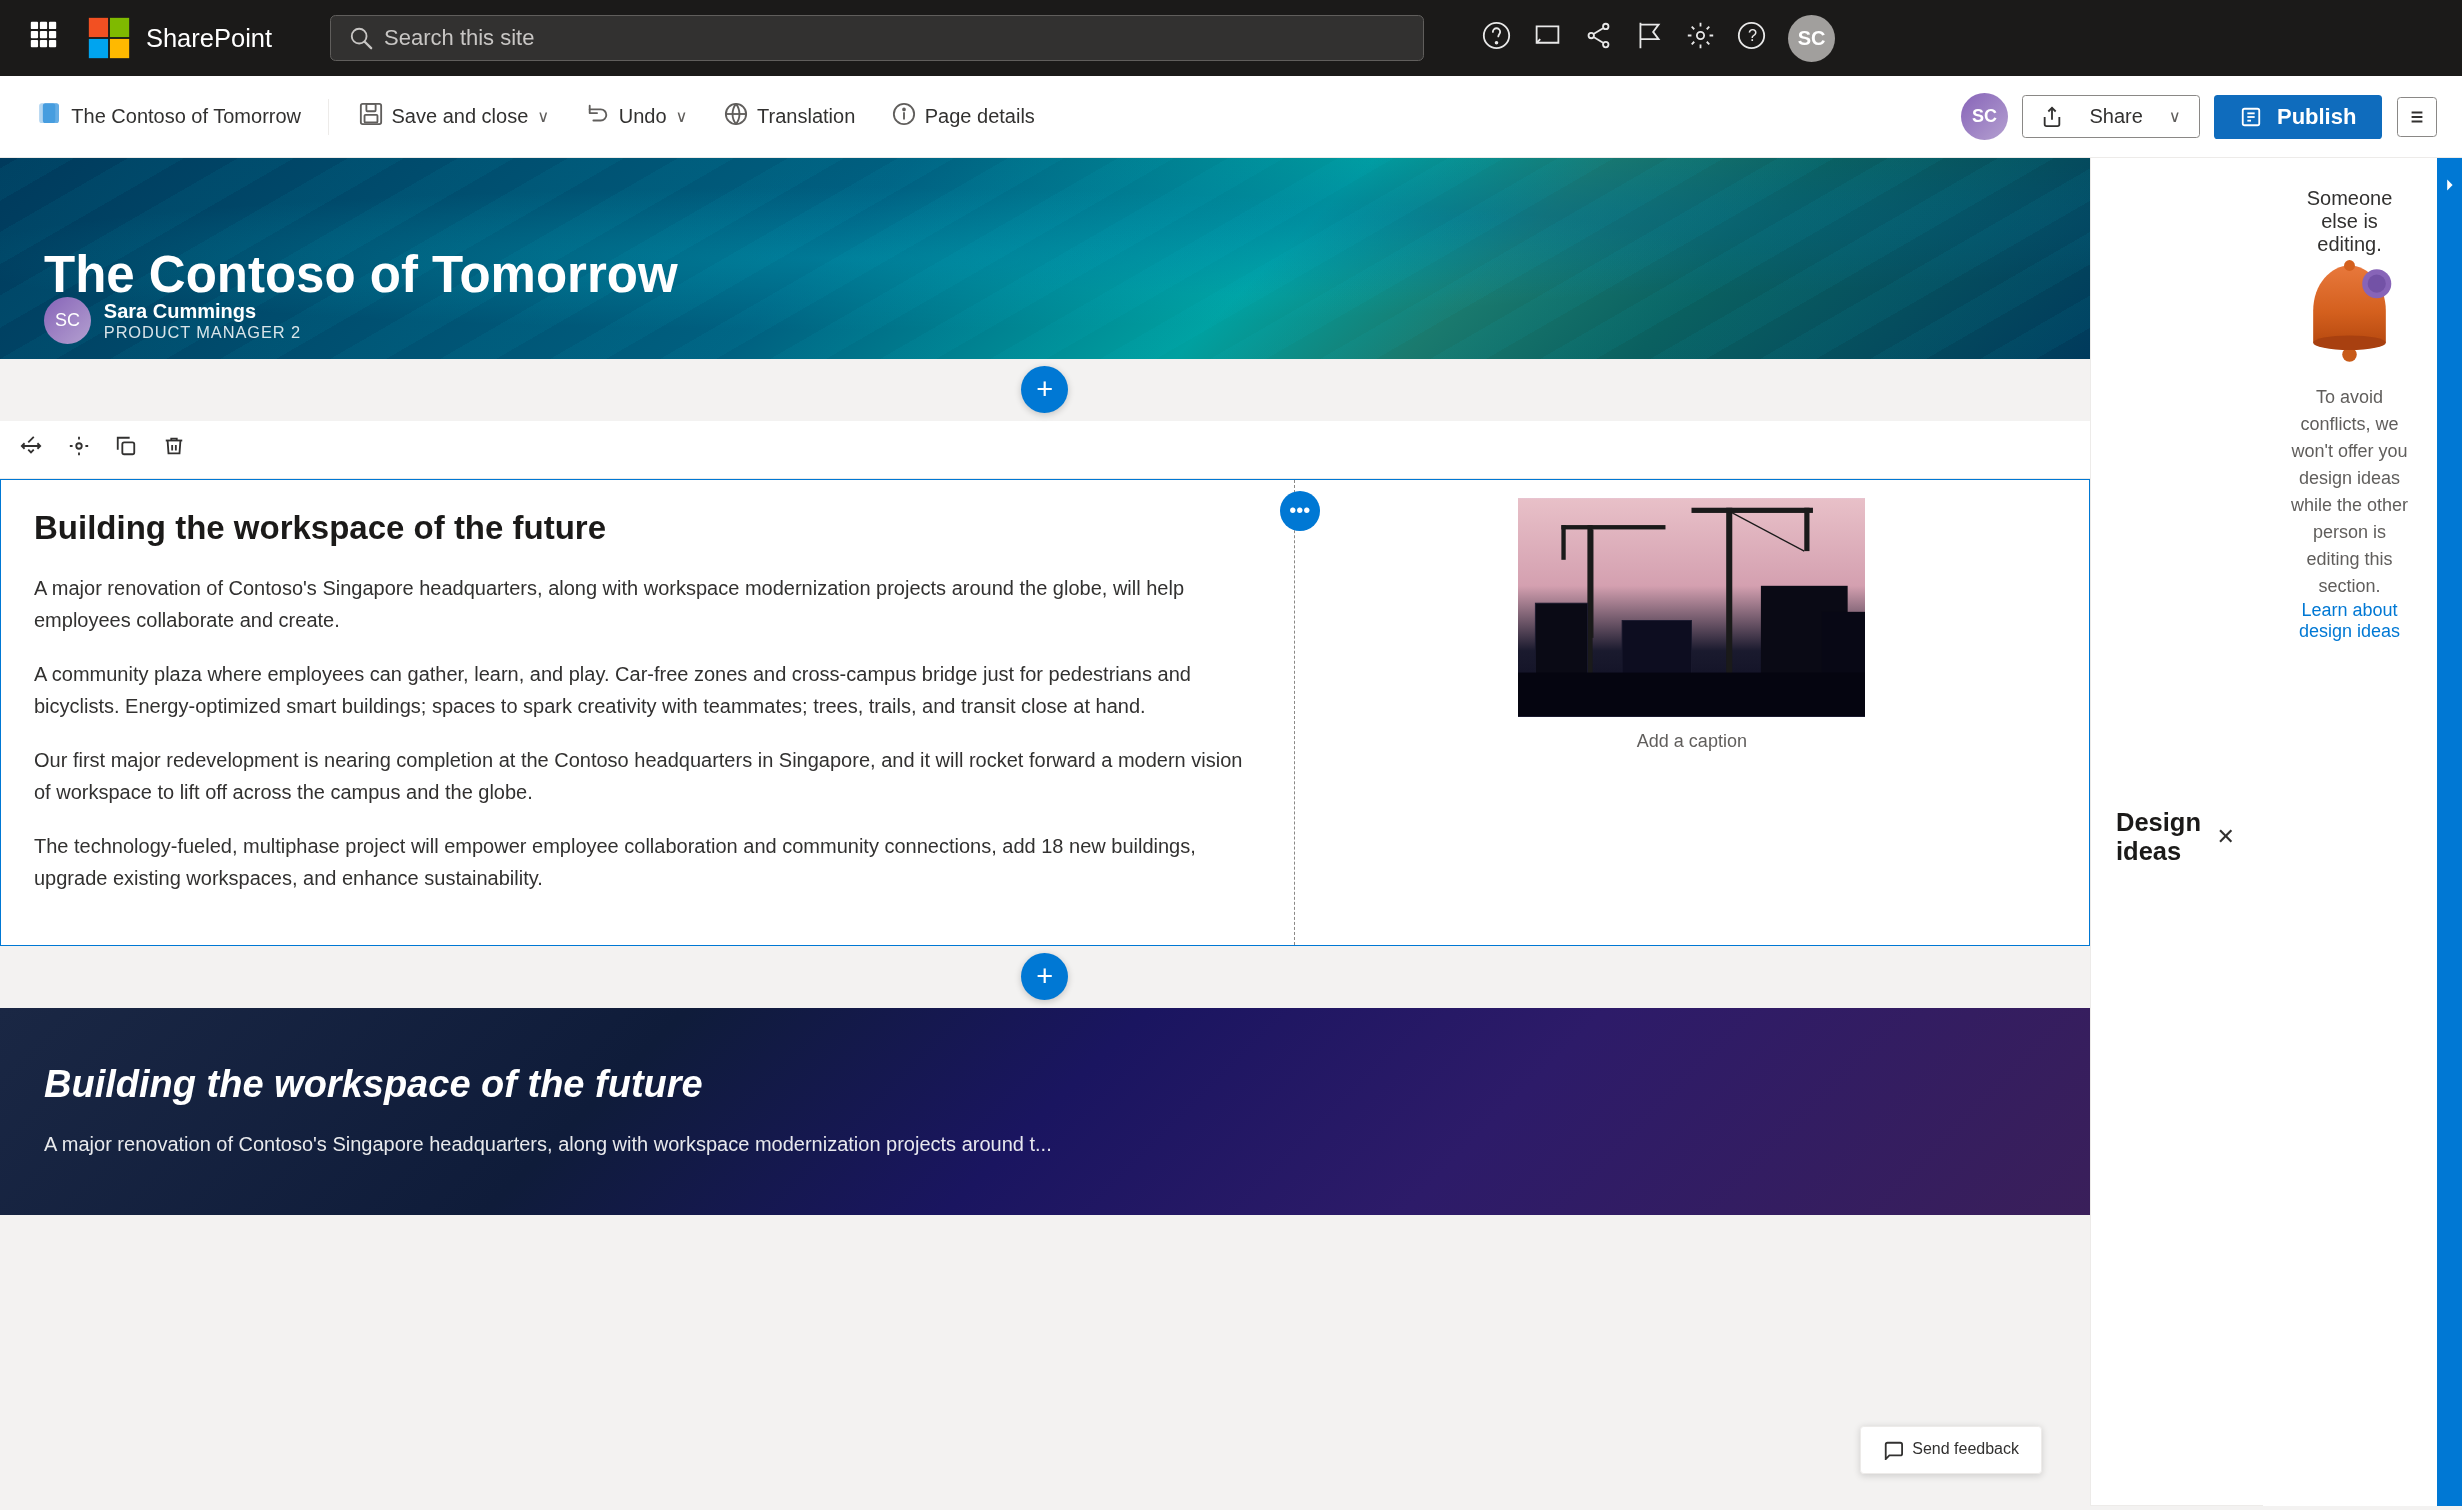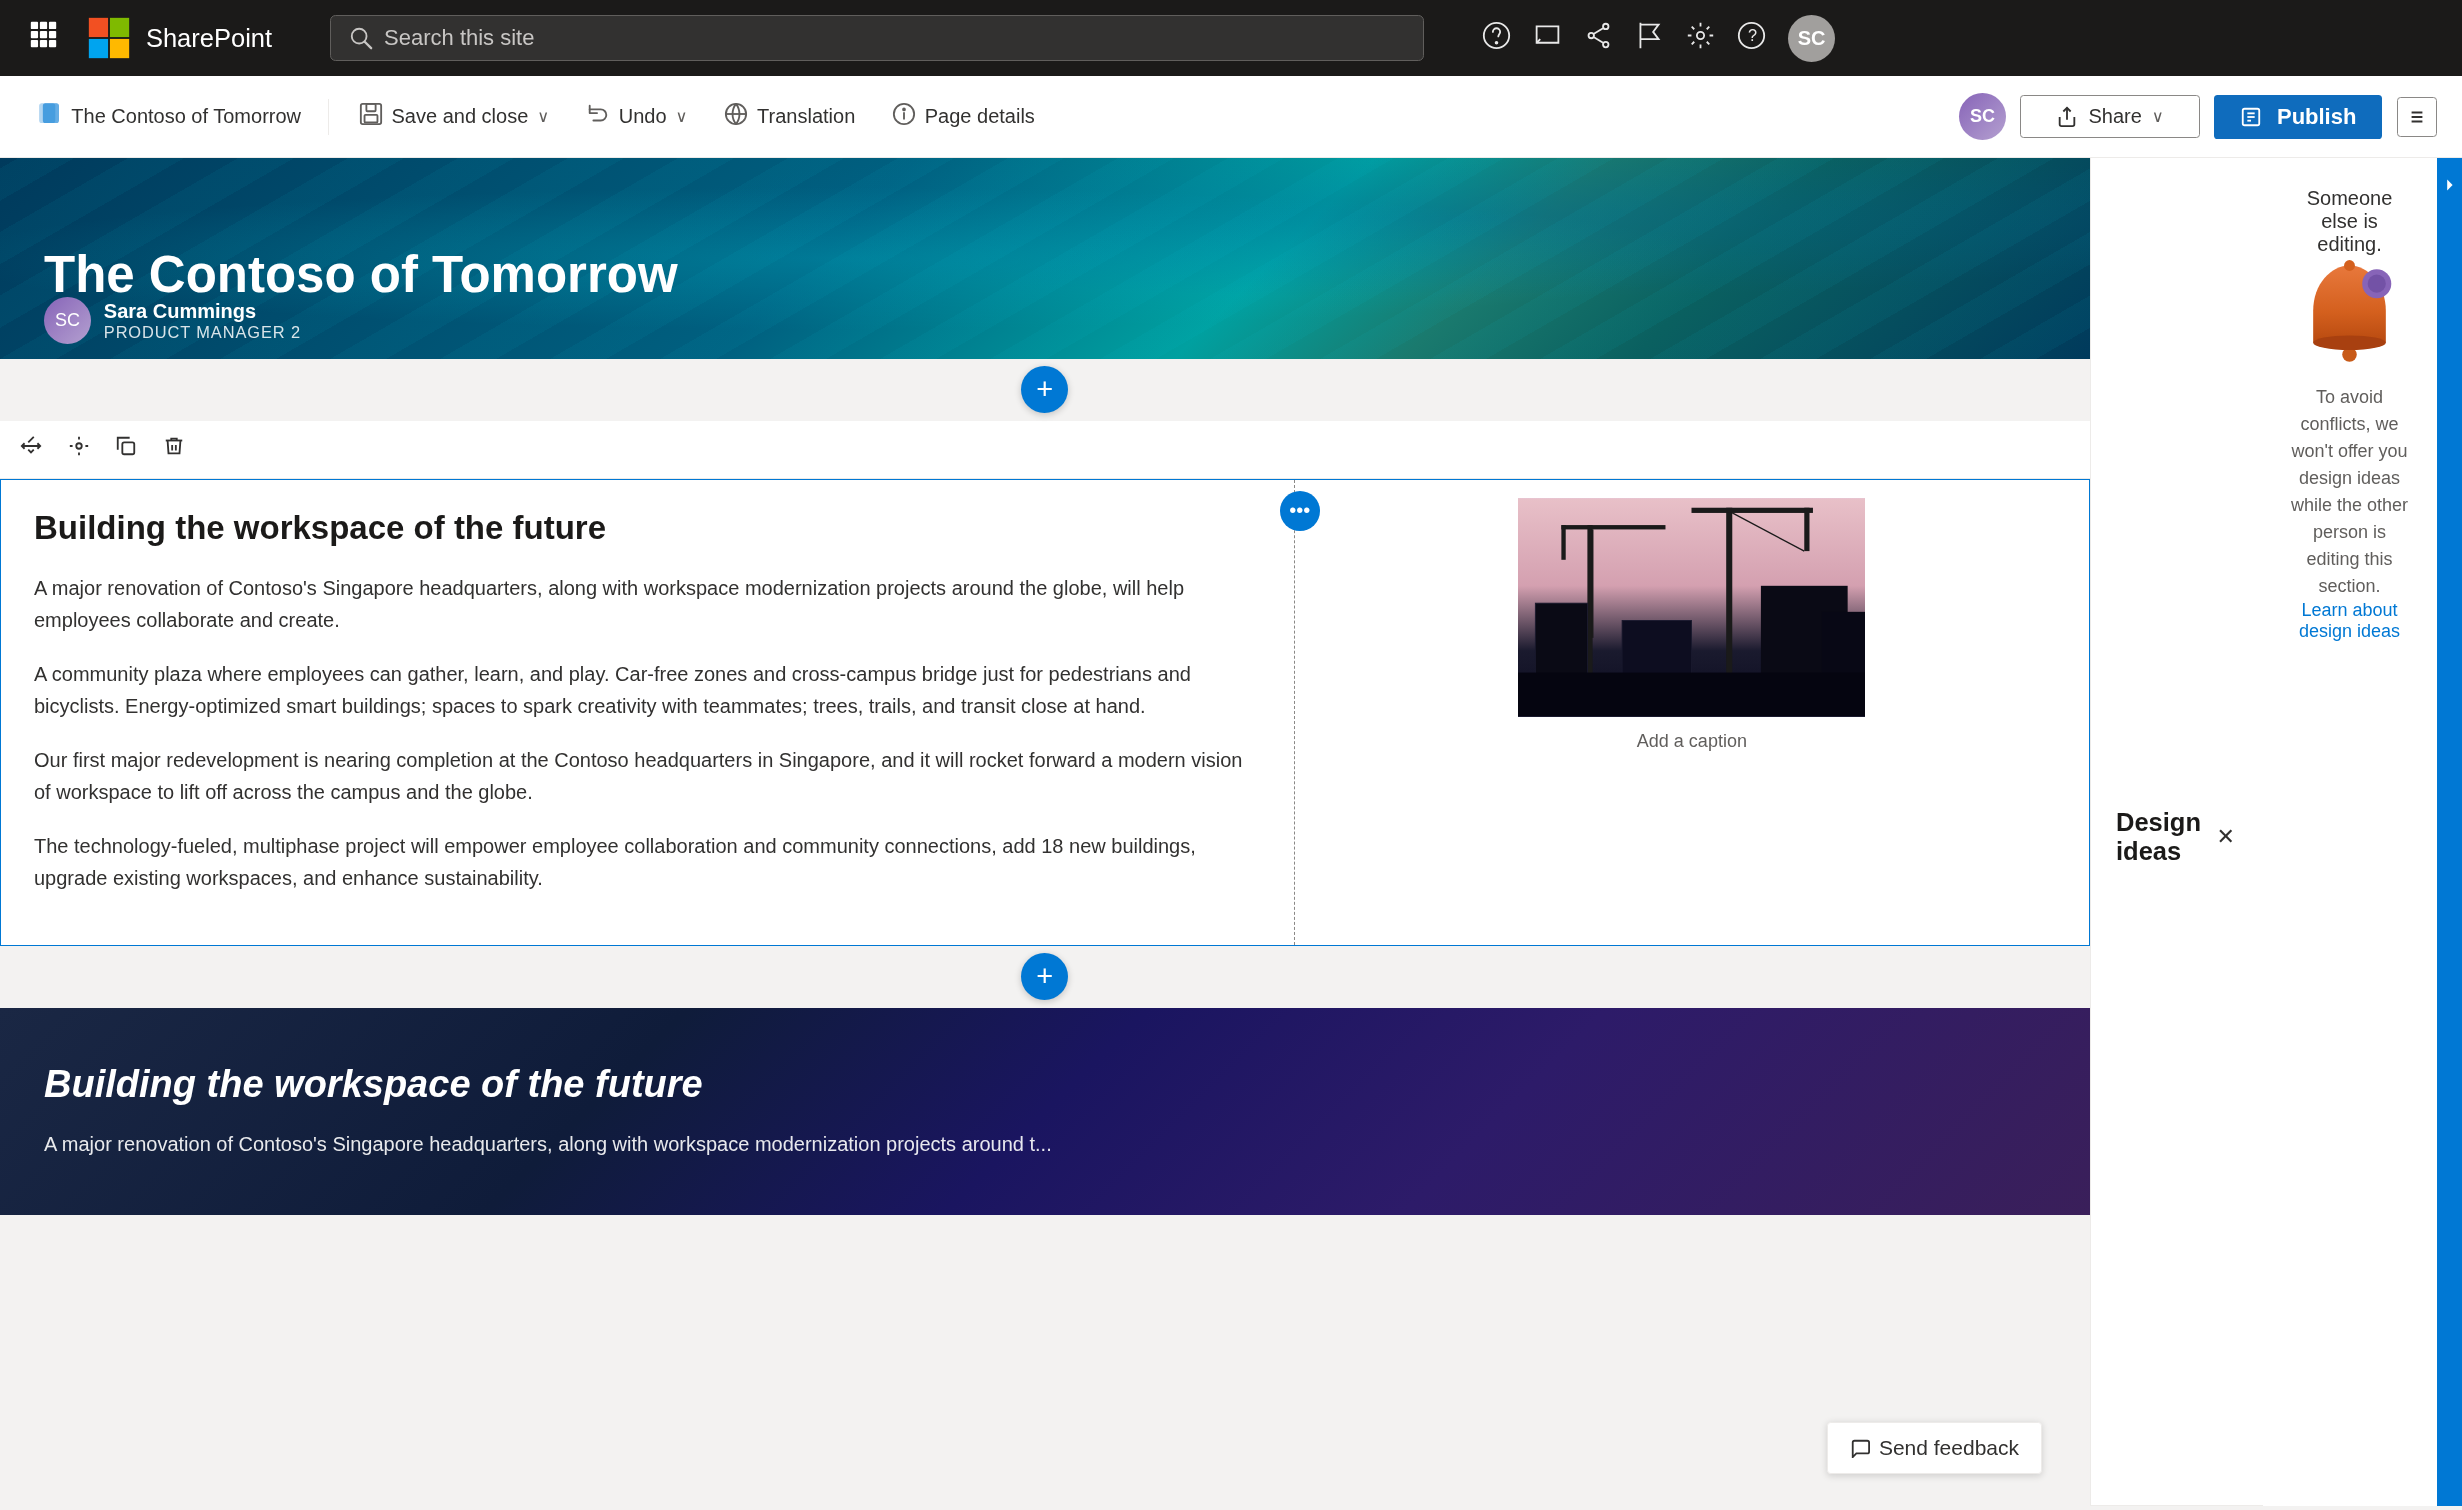--- a/index.html
+++ b/index.html
@@ -124,22 +124,22 @@
     }
     .toolbar-right {
       margin-left: auto;
       display: flex;
       align-items: center;
       gap: 14.6px;
     }
     .share-btn {
       display: flex;
       align-items: center;
-      gap: 10px;
-      padding: 9px 35px;
+      gap: 26px;
+      padding: 9px 18px;
       border: 0.9px solid #8a8886;
       background: white;
       border-radius: 3.6px;
       font-size: 20px;
       cursor: pointer;
       color: #323130;
     }
     .publish-btn {
       display: flex;
       align-items: center;
@@ -463,27 +463,27 @@
       align-items: center;
       padding-top: 18px;
     }
 
     
     .send-feedback {
       position: fixed;
       bottom: 36px;
       right: 420px;
       display: flex;
-      align-items: center;
+      align-items: flex-start;
       gap: 9px;
       background: white;
       border: 0.9px solid #edebe9;
       border-radius: 3.6px;
       padding: 12.8px 22px;
-      font-size: 21px;
+      font-size: 16px;
       color: #323130;
       cursor: pointer;
       box-shadow: 0 1.8px 7.3px rgba(0,0,0,0.15);
     }
 
     
     .crane-svg {
       position: absolute;
       bottom: 0;
       left: 0;

